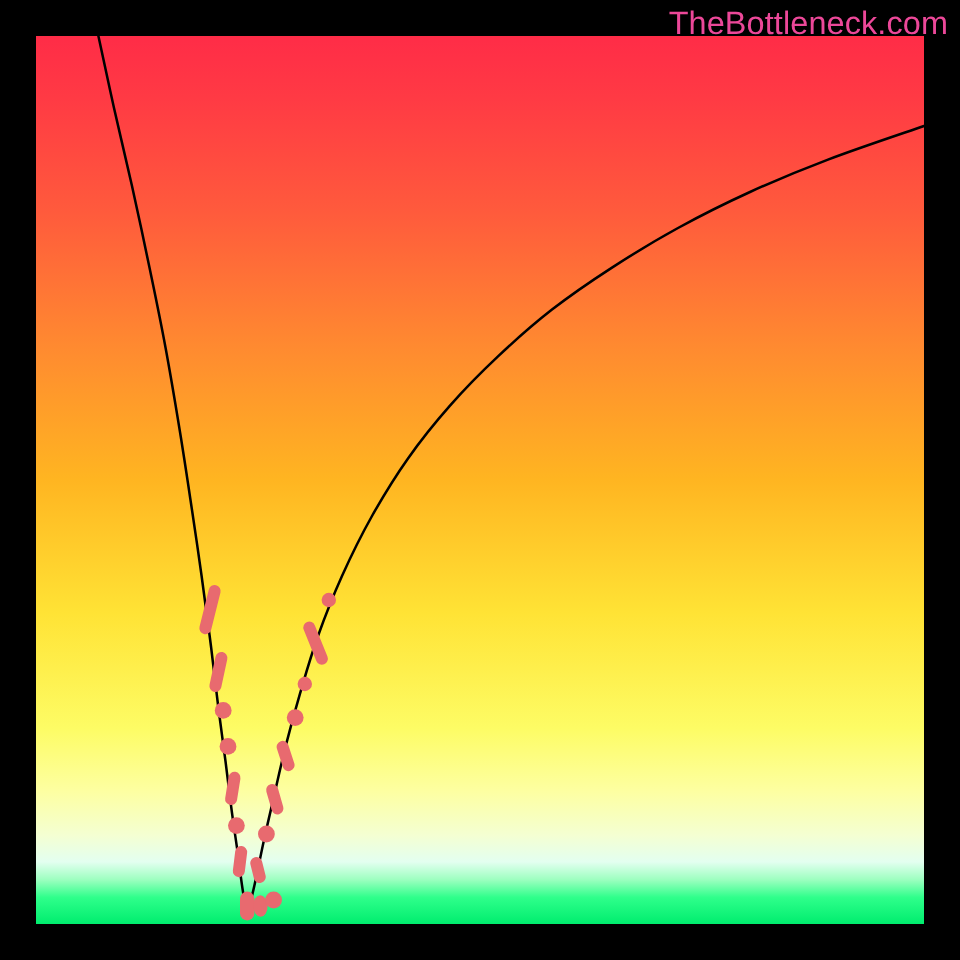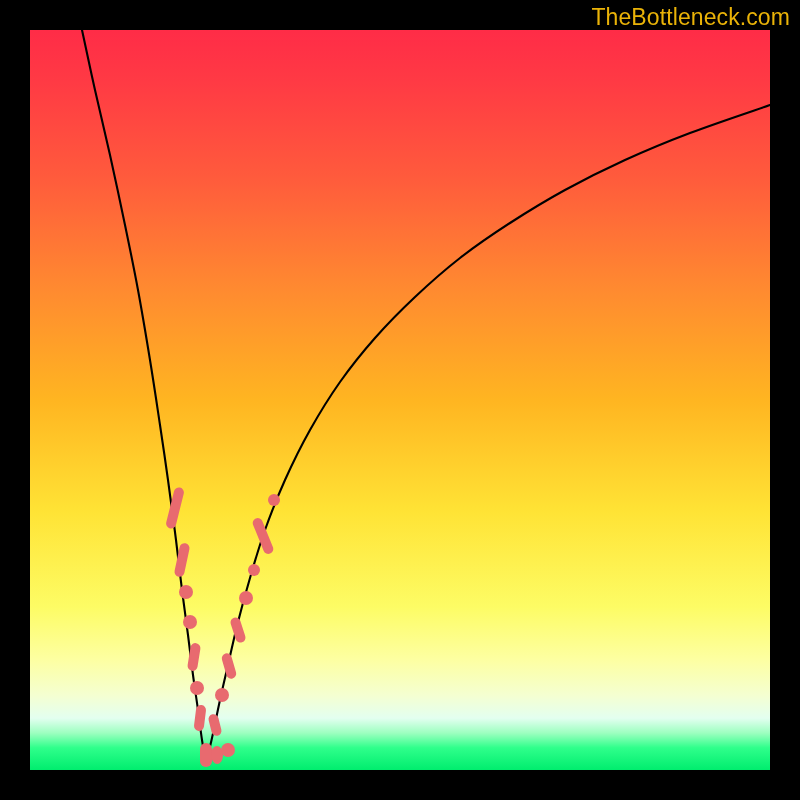--- a/index.html
+++ b/index.html
@@ -37,22 +37,22 @@
       #e3fff0 93%,
       #9dffc0 95%,
       #2fff8b 97%,
       #00ed6e 100%
     );
   }
   .watermark {
     position: absolute;
     top: 4px;
     right: 10px;
-    color: #eab308;
-    font-size: 23px;
+    color: #ec4899;
+    font-size: 27px;
     font-weight: 500;
     letter-spacing: 0.1px;
     user-select: none;
     margin-left: 19px;
   }
   svg.curves {
     position: absolute;
     left: 30px;
     top: 30px;
     width: 740px;

